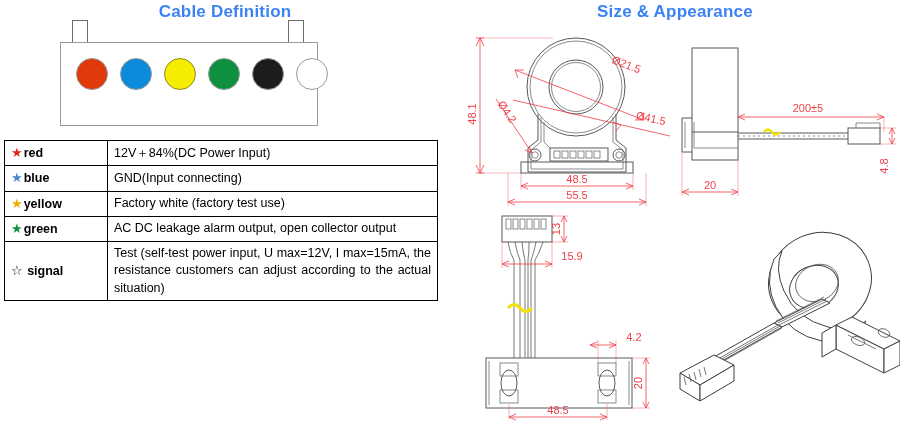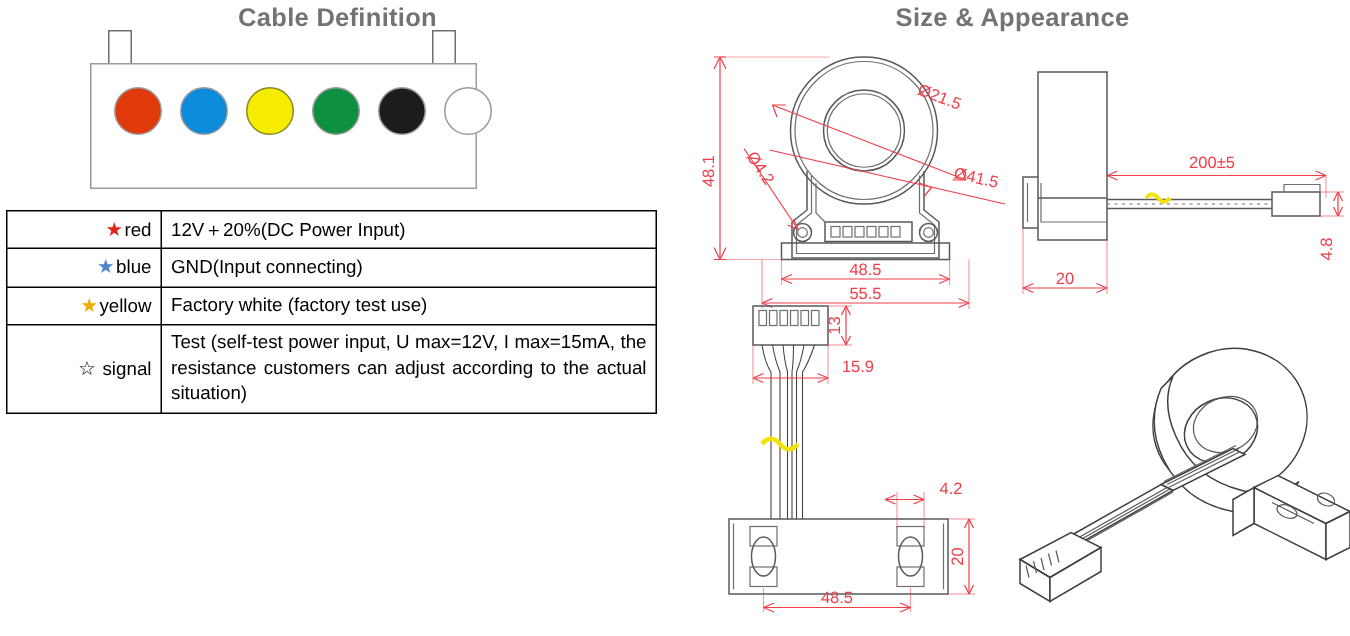--- a/index.html
+++ b/index.html
@@ -7,21 +7,21 @@
     width:900px;height:424px;background:#ffffff;overflow:hidden;
     font-family:"Liberation Sans","DejaVu Sans",sans-serif;
     color:#000;position:relative;
   }
   .panel{position:absolute;top:0;height:424px;}
   #left-panel{left:0;width:450px;}
   #right-panel{left:450px;width:450px;}
 
   .heading{
     position:absolute;width:100%;text-align:center;
-    font-size:17px;font-weight:600;letter-spacing:.2px;color:#737373;
+    font-size:17px;font-weight:600;letter-spacing:.2px;color:#3b82f6;
   }
   #cable-heading{top:2px;left:0;}
   #size-heading{top:2px;left:0;}
 
   
   #connector-illustration{position:absolute;left:60px;top:20px;width:260px;height:110px;}
   .conn-body{
     position:absolute;left:0;top:22px;width:258px;height:84px;
     border:1.5px solid #9a9a9a;background:#fff;box-sizing:border-box;
   }
@@ -36,21 +36,21 @@
 
   
   #cable-table{
     position:absolute;left:4px;top:140px;width:434px;
     border-collapse:collapse;table-layout:fixed;
   }
   #cable-table td{
     border:1px solid #000;vertical-align:middle;
     font-size:12.5px;line-height:1.38;padding:3px 6px;
   }
-  td.col-color{width:90px;text-align:right;padding-left:8px;white-space:nowrap;}
+  td.col-color{width:90px;text-align:left;padding-left:8px;white-space:nowrap;font-weight:bold;}
   td.col-desc{text-align:justify;text-align-last:left;}
   td.col-desc.single{text-align:left;}
   .star{font-size:13px;margin-right:1px;}
 
   
   .draw{position:absolute;}
   svg{display:block;overflow:visible;}
   .ln{stroke:#58595b;stroke-width:1;fill:none;}
   .ln-thin{stroke:#6d6e71;stroke-width:.8;fill:none;}
   .dim{stroke:#ef3e48;stroke-width:.8;fill:none;}
@@ -77,29 +77,33 @@
         <div class="wire-dot" style="background: rgb(13, 145, 64); border: 1px solid rgb(154, 154, 154);"></div>
         <div class="wire-dot" style="background: rgb(28, 28, 28); border: 1px solid rgb(154, 154, 154);"></div>
         <div class="wire-dot" style="background: rgb(255, 255, 255); border: 1px solid rgb(154, 154, 154);"></div>
       </div>
   </div>
 
   <table id="cable-table">
     <tbody id="cable-tbody">
         <tr>
           <td class="col-color"><span class="star" style="color: rgb(225, 37, 27);">★</span><span>red</span></td>
-          <td class="col-desc single">12V＋20%(DC Power Input)</td>
+          <td class="col-desc single">12V＋84%(DC Power Input)</td>
         </tr>
         <tr>
           <td class="col-color"><span class="star" style="color: rgb(74, 134, 200);">★</span><span>blue</span></td>
           <td class="col-desc single">GND(Input connecting)</td>
         </tr>
         <tr>
           <td class="col-color"><span class="star" style="color: rgb(242, 169, 0);">★</span><span>yellow</span></td>
           <td class="col-desc single">Factory white (factory test use)</td>
+        </tr>
+        <tr>
+          <td class="col-color"><span class="star" style="color: rgb(13, 145, 64);">★</span><span>green</span></td>
+          <td class="col-desc">AC DC leakage alarm output, open collector output</td>
         </tr>
         <tr>
           <td class="col-color"><span class="star" style="color: rgb(0, 0, 0);">☆</span><span> signal</span></td>
           <td class="col-desc">Test (self-test power input, U max=12V, I max=15mA, the resistance customers can adjust according to the actual situation)</td>
         </tr>
       </tbody>
   </table>
 </div>
 
 <div class="panel" id="right-panel">
@@ -200,21 +204,21 @@
       <text class="dimtxt" x="208" y="126" transform="rotate(-90 208 126)" text-anchor="middle">4.8</text>
 
       <path class="dim" d="M2 152 L58 152"></path>
       <path class="dim" d="M2 152 L9 149 M2 152 L9 155 M58 152 L51 149 M58 152 L51 155"></path>
       <path class="dim" d="M2 112 L2 156" stroke-opacity=".5"></path>
       <path class="dim" d="M58 120 L58 156" stroke-opacity=".5"></path>
       <text class="dimtxt" x="30" y="149" text-anchor="middle">20</text>
     </svg>
   </div>
 
-  <div class="draw" style="left:30px;top:196px;">
+  <div class="draw" style="left:30px;top:208px;">
     <svg width="185" height="212" viewBox="0 0 185 212">
 
       <rect class="ln" x="22" y="8" width="50" height="26"></rect>
       <g class="ln-thin">
         <rect x="26" y="11" width="5" height="10"></rect>
         <rect x="33" y="11" width="5" height="10"></rect>
         <rect x="40" y="11" width="5" height="10"></rect>
         <rect x="47" y="11" width="5" height="10"></rect>
         <rect x="54" y="11" width="5" height="10"></rect>
         <rect x="61" y="11" width="5" height="10"></rect>

